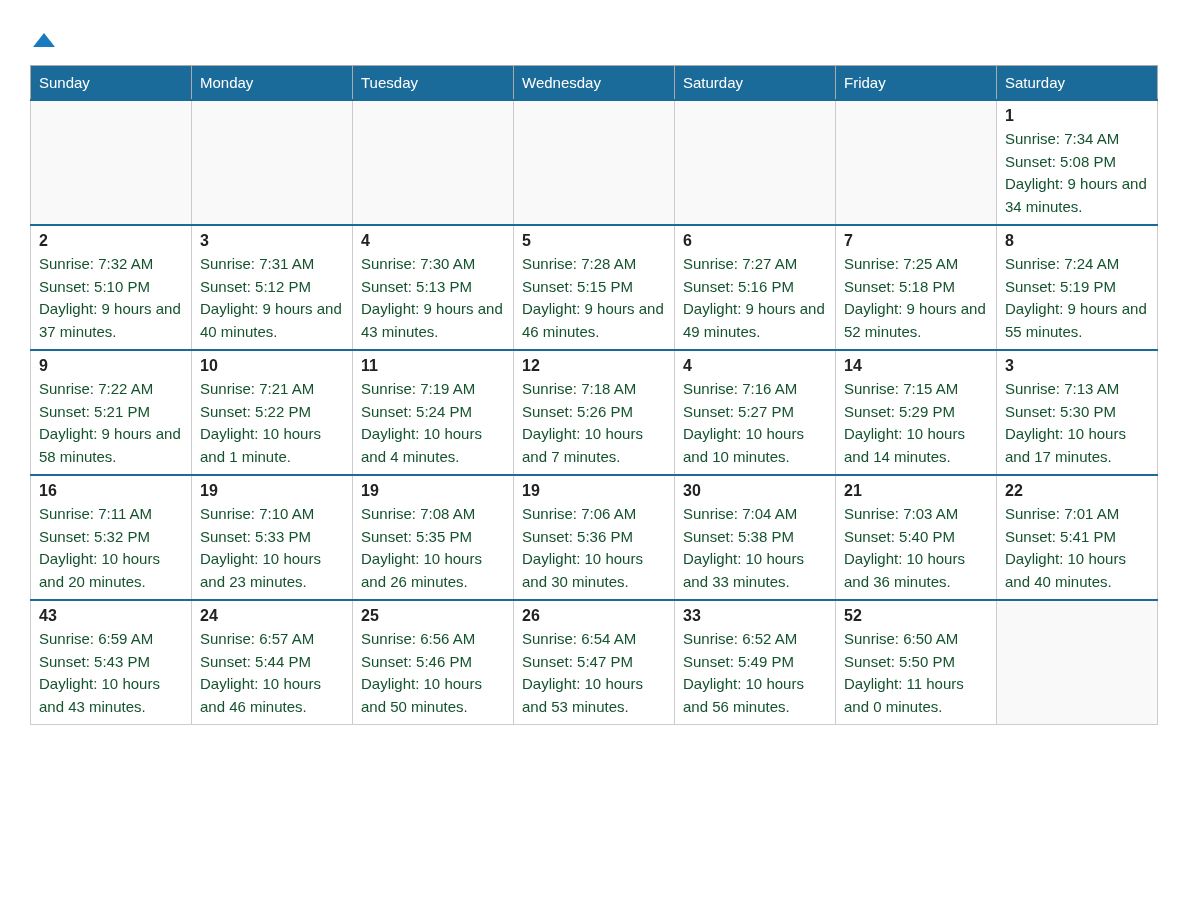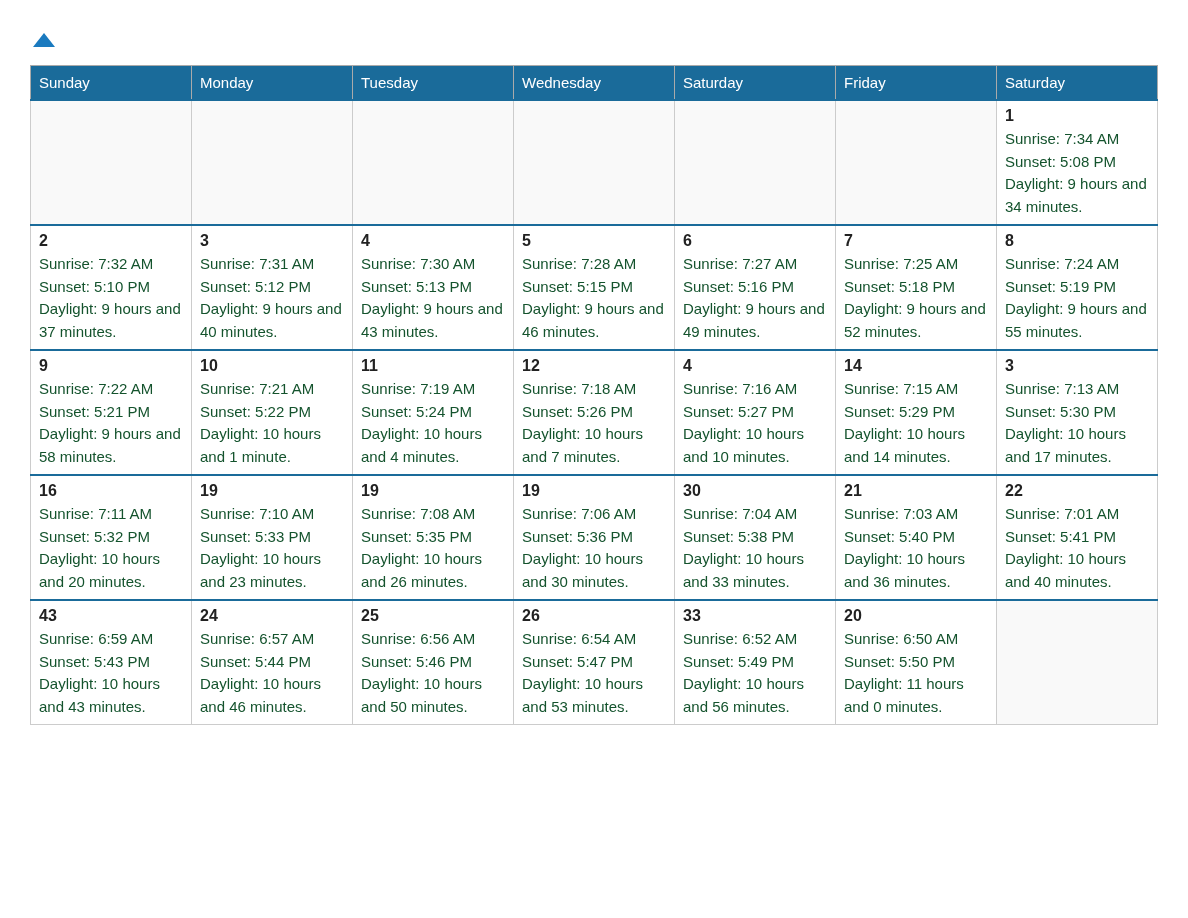--- a/index.html
+++ b/index.html
@@ -253,19 +253,19 @@
         </td>
         <td>
           <span class="day-num">26</span>
           <div class="day-info">Sunrise: 6:54 AM<br>Sunset: 5:47 PM<br>Daylight: 10 hours and 53 minutes.</div>
         </td>
         <td>
           <span class="day-num">33</span>
           <div class="day-info">Sunrise: 6:52 AM<br>Sunset: 5:49 PM<br>Daylight: 10 hours and 56 minutes.</div>
         </td>
         <td>
-          <span class="day-num">20</span>
+          <span class="day-num">52</span>
           <div class="day-info">Sunrise: 6:50 AM<br>Sunset: 5:50 PM<br>Daylight: 11 hours and 0 minutes.</div>
         </td>
         <td class="empty-cell"></td>
       </tr>
     </tbody>
 </table>
 
 </body></html>

